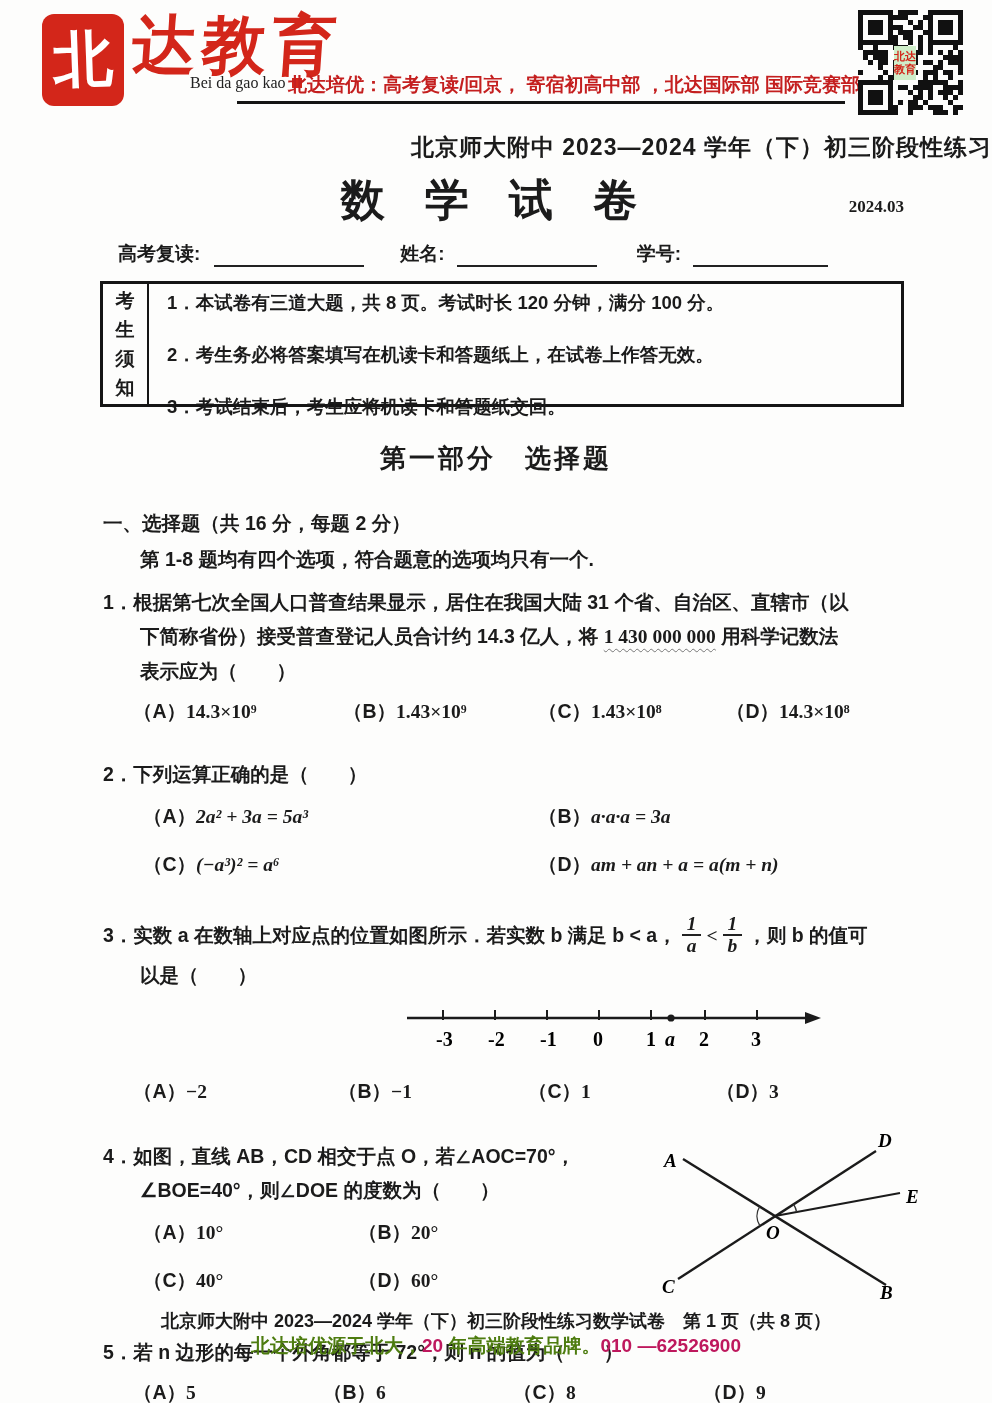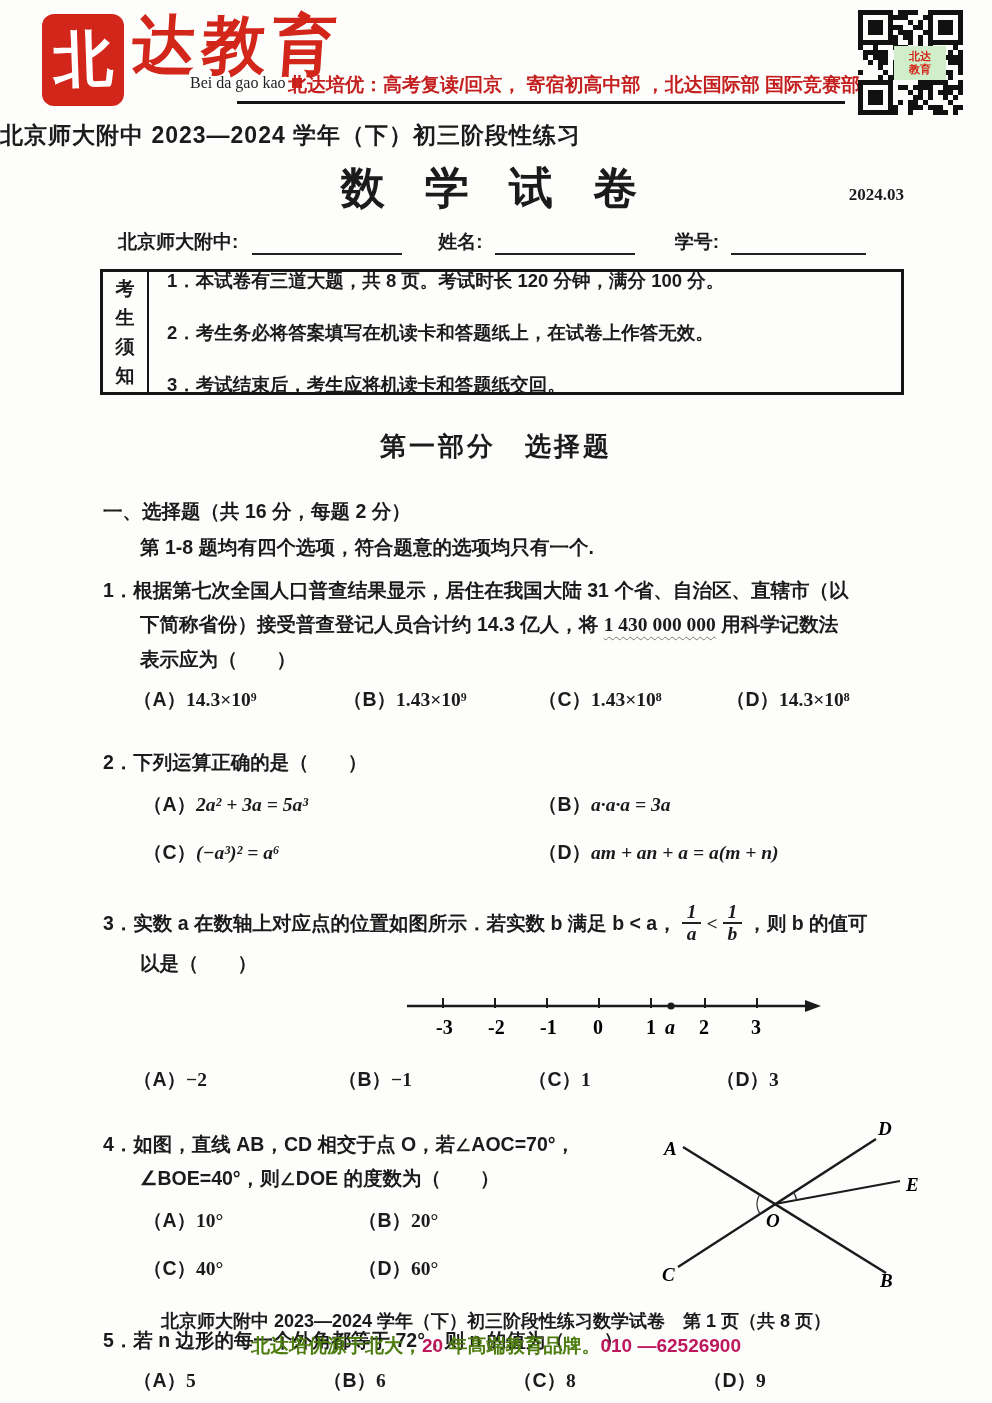--- a/index.html
+++ b/index.html
@@ -13,39 +13,39 @@
           border-radius:10px; box-shadow:0 0 0 2px #d3261a; display:flex; align-items:center; justify-content:center; }
   .seal span { color:#fff; font-size:60px; font-weight:bold; font-family:"Liberation Serif", serif; transform:rotate(-2deg); }
   .brand { position:absolute; left:132px; top:2px; font-size:64px; font-weight:bold; color:#d3261a;
            font-family:"Liberation Serif", serif; letter-spacing:6px; transform:skewX(-4deg); }
   .romanized { position:absolute; left:190px; top:74px; font-size:16px; font-family:"Liberation Serif", serif; color:#222; }
   .sq { display:inline-block; width:10px; height:10px; background:#d3261a; margin-left:6px; }
   .tagline { position:absolute; left:288px; top:72px; font-size:19px; font-weight:bold; color:#c41f1f; white-space:nowrap; }
   .hdr-rule { position:absolute; left:237px; top:101px; width:608px; height:3px; background:#141414; }
   .qr-wrap { position:absolute; left:858px; top:10px; width:107px; height:105px; }
   .qr-wrap svg { width:105px; height:105px; fill:#111; }
-  .qr-label { position:absolute; left:36px; top:36px; width:52px; height:34px; background:#cfeec9;
+  .qr-label { position:absolute; left:36px; top:36px; width:22px; height:34px; background:#cfeec9;
               display:flex; flex-direction:column; align-items:center; justify-content:center;
               font-size:11px; font-weight:bold; color:#d3261a; line-height:13px; }
 
   
-  .title1 { text-align:left; font-size:23px; font-weight:bold; margin-top:0; letter-spacing:1px; }
+  .title1 { text-align:right; font-size:23px; font-weight:bold; margin-top:12px; letter-spacing:1px;padding-left:19px; }
   .main-row { position:relative; text-align:center; margin-top:8px; height:58px; }
   .main-title { font-size:44px; font-weight:bold; letter-spacing:14px; }
   .date { position:absolute; right:88px; top:26px; font-size:17px; font-weight:bold; font-family:"Liberation Serif", serif; }
 
   .form-line { margin:12px 0 0 118px; font-size:19px; font-weight:bold; }
   .blank { display:inline-block; border-bottom:2px solid #222; height:20px; vertical-align:bottom; }
   .b1 { width:150px; margin:0 36px 0 14px; } .b2 { width:140px; margin:0 40px 0 12px; } .b3 { width:135px; margin-left:12px; }
 
   
   .notice { margin:14px 0 0 100px; width:804px; height:126px; border:3px solid #151515; display:flex; }
   .n-side { width:46px; border-right:2.5px solid #151515; display:flex; flex-direction:column;
             align-items:center; justify-content:center; gap:3px; font-size:19px; font-weight:bold; }
-  .n-items { flex:1; padding:6px 18px; display:flex; flex-direction:column; justify-content:center;
+  .n-items { flex:1; padding:6px 18px; display:flex; flex-direction:column; justify-content:space-between;
              font-size:18.5px; font-weight:bold;gap:27px; }
 
   
   .part-title { text-align:center; font-size:26px; font-weight:bold; margin-top:34px; letter-spacing:3px; }
   .sec-instr { margin:34px 0 0 103px; font-size:19.5px; font-weight:bold; }
   .sec-sub   { margin:9px 0 0 140px; font-size:19.5px; font-weight:bold; }
 
   
   .q { margin-left:103px; width:812px; font-size:19.5px; font-weight:bold; line-height:34px; }
   .q-line { white-space:nowrap; }
@@ -343,21 +343,21 @@
     </div>
   </div>
 
   <div class="title1">北京师大附中 2023—2024 学年（下）初三阶段性练习</div>
   <div class="main-row">
     <span class="main-title">数 学 试 卷</span>
     <span class="date">2024.03</span>
   </div>
 
   <div class="form-line">
-    <span>北京师大附中:</span><span class="blank b1"></span><span>姓名:</span><span class="blank b2"></span><span>学号:</span><span class="blank b3"></span>
+    <span>高考复读:</span><span class="blank b1"></span><span>姓名:</span><span class="blank b2"></span><span>学号:</span><span class="blank b3"></span>
   </div>
 
   <div class="notice">
     <div class="n-side">
       <div>考</div>
       <div>生</div>
       <div>须</div>
       <div>知</div>
     </div>
     <div class="n-items">

